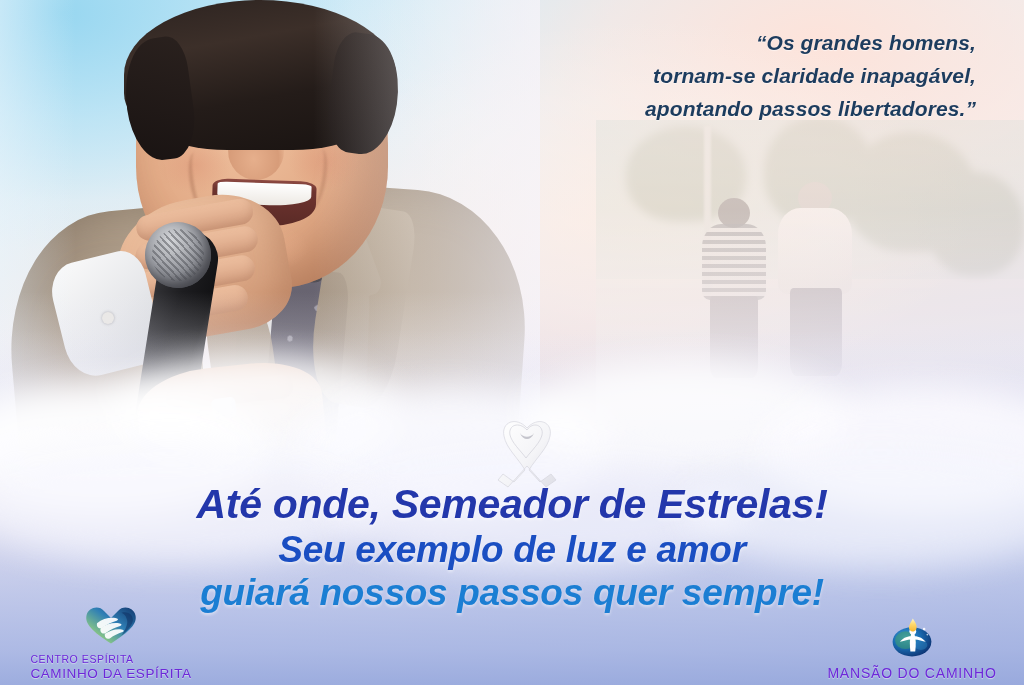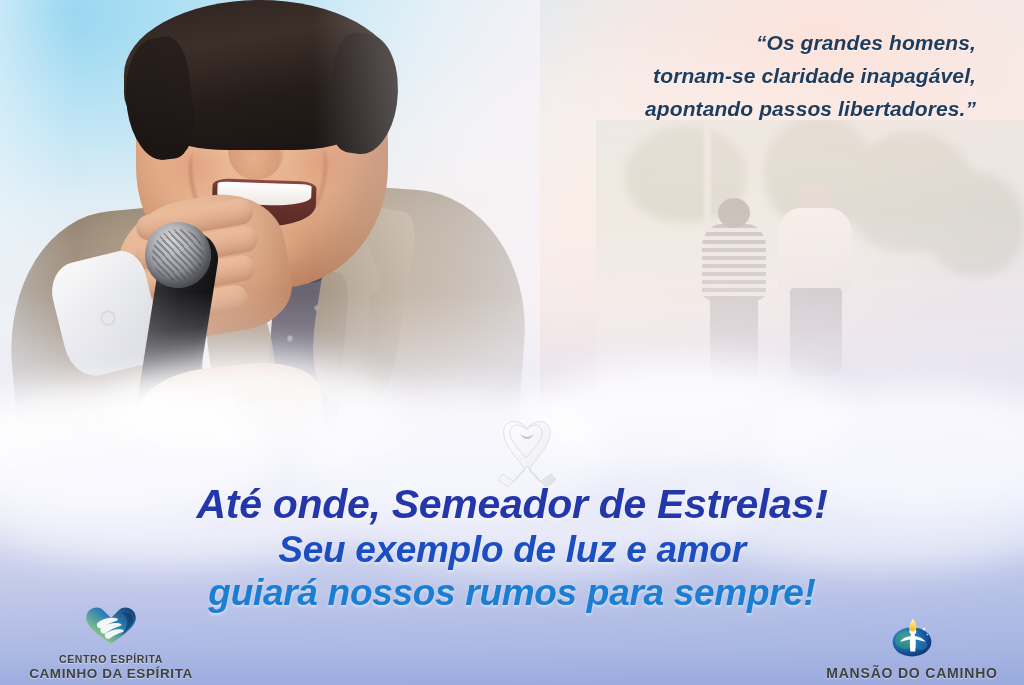--- a/index.html
+++ b/index.html
@@ -405,23 +405,22 @@
     position: absolute;
     bottom: 4px;
     display: flex;
     flex-direction: column;
     align-items: center;
   }
   .logo-left  { left: 16px;  width: 190px; }
   .logo-right { right: 12px; width: 200px; }
   .logo-mark { margin-bottom: 3px; }
   .logo-text {
-    text-align: center;
-    color: #404040;
-    font-weight: 700;
+    color: #6d28d9;
+    font-weight: 400;
     letter-spacing: 0.6px;
     text-shadow: 0 1px 1px rgba(255,255,255,0.5);
   }
   .logo-l1 { font-size: 10.5px; }
   .logo-l2 { font-size: 13.5px; margin-top: 1px; }
   .logo-single { font-size: 14px; letter-spacing: 0.8px; }
 </style>
 </head>
 <body>
 
@@ -542,21 +541,21 @@
         <path d="M40 20 C29 8, 14 14, 17 28 C19 40, 31 50, 38 62 L27 74 L16 66 L11 72 L21 79 L40 58 L59 79 L69 72 L64 66 L53 74 L42 62 C49 50, 61 40, 63 28 C66 14, 51 8, 40 20 Z"></path>
       </g>
       <path d="M40 22 C32 13, 21 17, 23 27 C25 35, 33 42, 39 50 C45 42, 53 35, 55 27 C57 17, 46 13, 40 22 Z" fill="none" stroke="#c9c9d4" stroke-width="0.8" opacity="0.75"></path>
       <path d="M33 25 C36 30, 44 30, 47 25 C44 33, 36 33, 33 25 Z" fill="#9a9aa8" opacity="0.55"></path>
     </svg>
   </div>
 
   <div class="headline">
     <div class="hl hl1">Até onde, Semeador de Estrelas!</div>
     <div class="hl hl2">Seu exemplo de luz e amor</div>
-    <div class="hl hl3">guiará nossos rumos para sempre!</div>
+    <div class="hl hl3">guiará nossos passos quer sempre!</div>
   </div>
 
   <div class="logo logo-left">
     <div class="logo-mark">
       <svg viewBox="0 0 64 48" width="56" height="42" aria-hidden="true">
         <defs>
           <linearGradient id="hg" x1="0" y1="1" x2="1" y2="0">
             <stop offset="0%" stop-color="#cfd64a"></stop>
             <stop offset="26%" stop-color="#7fbf8a"></stop>
             <stop offset="58%" stop-color="#2f7fb5"></stop>

